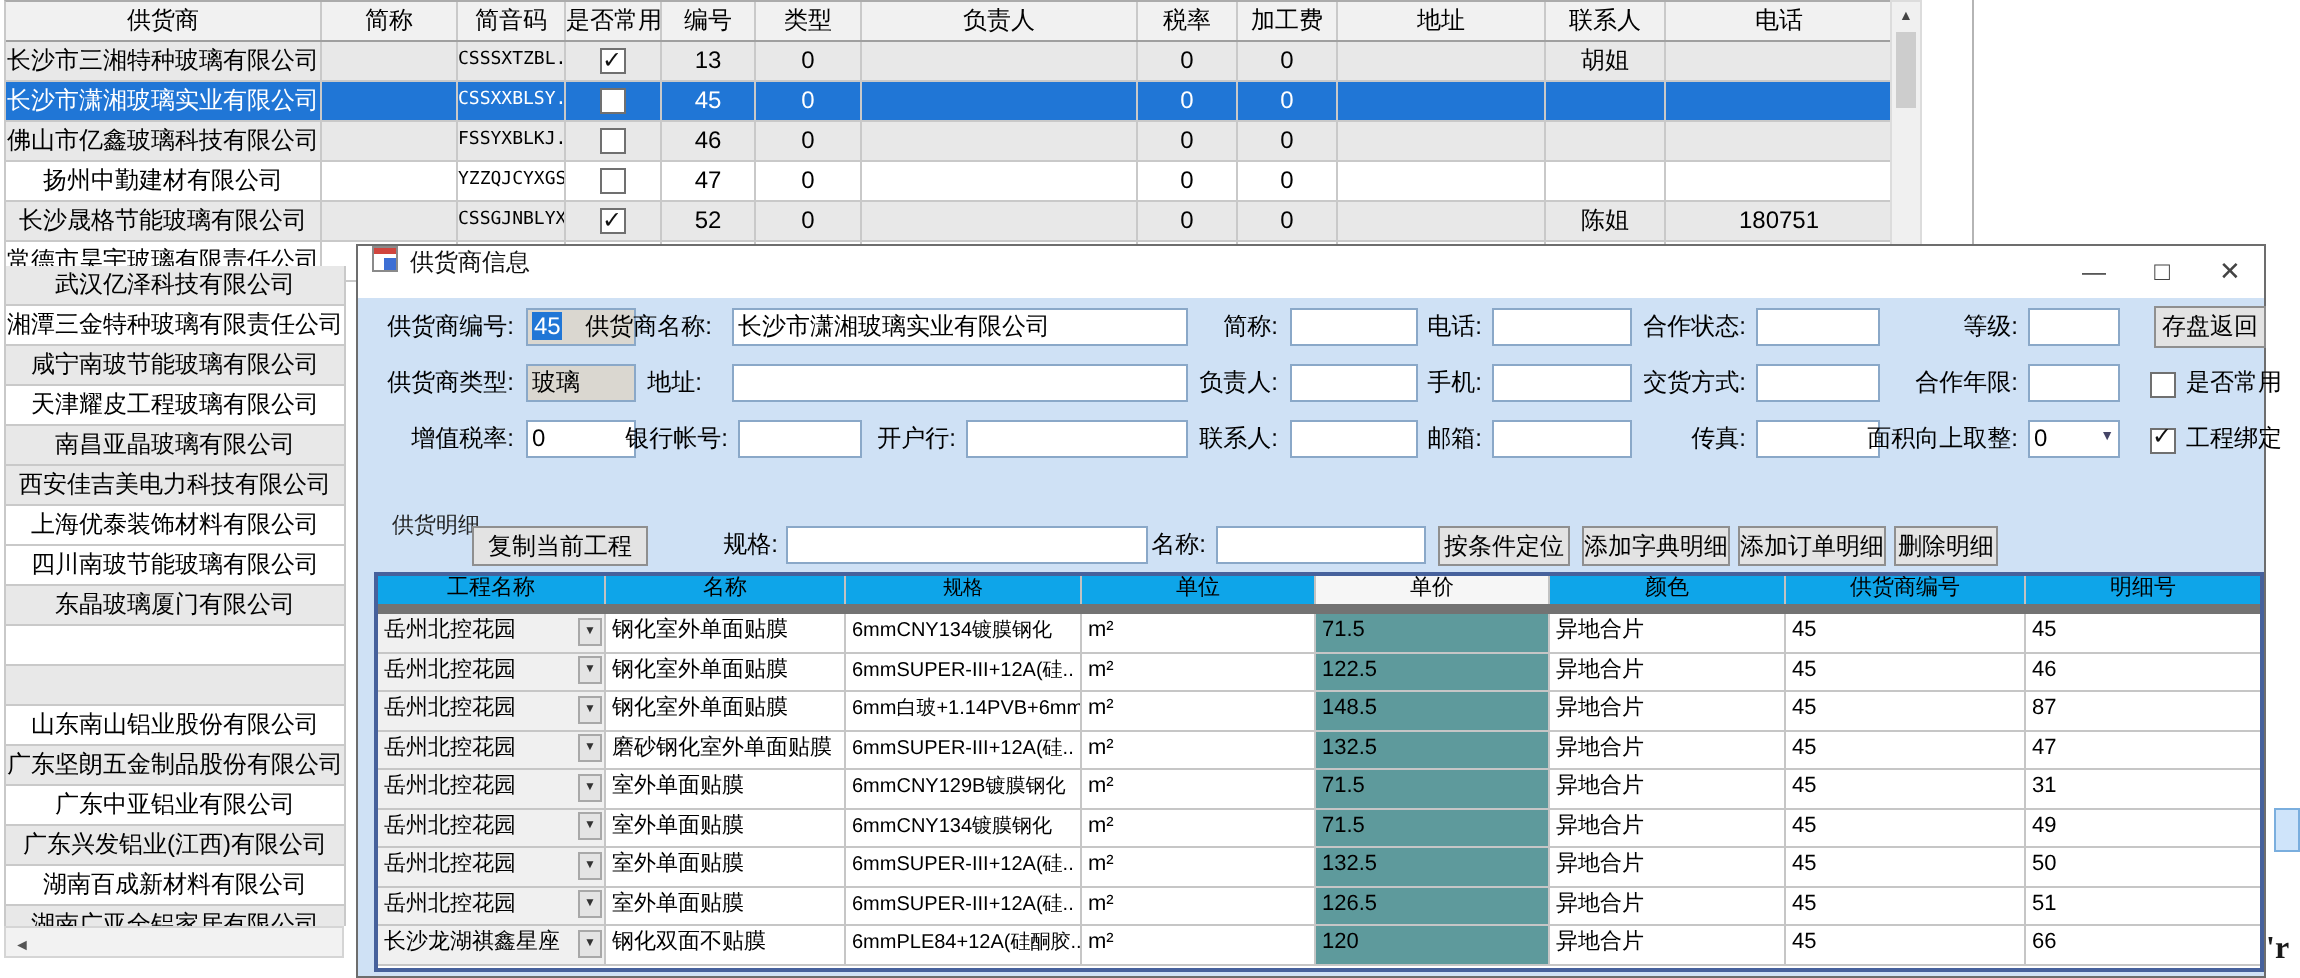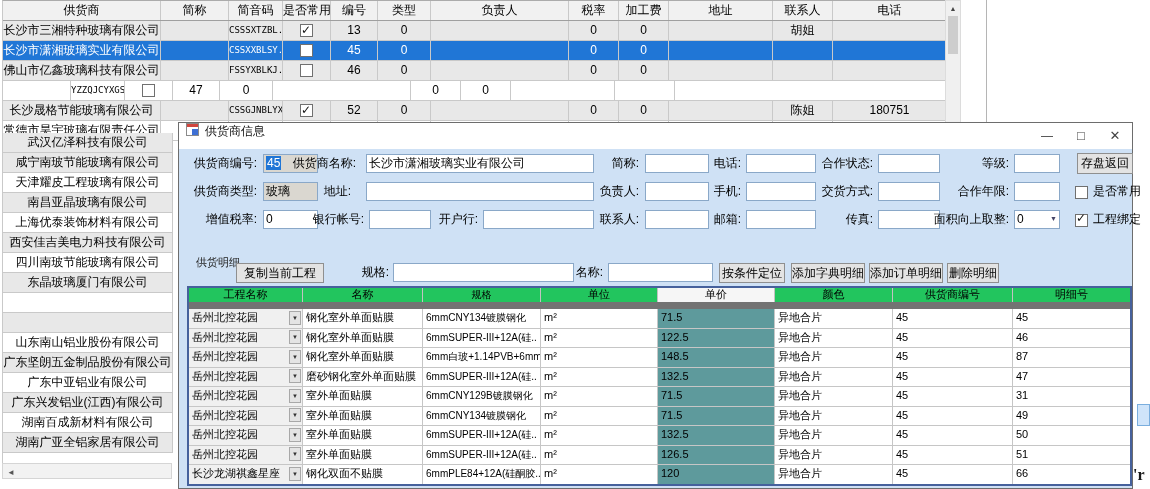--- a/index.html
+++ b/index.html
@@ -58,21 +58,21 @@
   .combo .arrow{float:right;font-size:7px;line-height:16px;color:#446;}
   .btn{position:absolute;height:21px;background:#e3e3e3;border:1px solid #8f8f8f;box-sizing:border-box;
     text-align:center;font-size:12px;line-height:19px;overflow:hidden;white-space:nowrap;}
   .cbox{position:absolute;width:11px;height:11px;border:1px solid #707070;background:#fff;}
   .cbox.on::after{content:"✓";position:absolute;left:0px;top:-4px;font-size:12px;font-weight:bold;color:#111;}
   .cblbl{position:absolute;height:19px;line-height:19px;font-size:12px;white-space:nowrap;}
   .section-lbl{position:absolute;left:17px;top:106px;font-size:11px;color:#222;}
 
   
   .dgrid{position:absolute;left:8px;top:137px;width:941px;height:196px;background:#fff;border:2px solid #46619c;overflow:hidden;}
-  .ghead{display:flex;height:14px;background:#22c55e;border-bottom:7px solid #737373;}
+  .ghead{display:flex;height:14px;background:#0ea5e9;border-bottom:5px solid #737373;}
   .gh{box-sizing:border-box;border-right:1px solid #c2c2c2;text-align:center;font-size:11px;line-height:13px;overflow:hidden;white-space:nowrap;}
   .grow{display:flex;height:18.5px;border-bottom:1px solid #c6c6c6;background:#fff;}
   .gc{box-sizing:border-box;border-right:1px solid #c6c6c6;font-size:11px;line-height:17px;padding:0 3px;
     overflow:hidden;white-space:nowrap;}
   .g0{width:114px}.g1{width:120px}.g2{width:118px;font-size:10px}.g3{width:117px}
   .g4{width:117px;background:#5e9a9c;}.g5{width:118px}.g6{width:120px}.g7{width:117px;border-right:none}
   .gc.g0{position:relative;background:#f0f0f0;padding-right:31px;}
   .combo-btn{position:absolute;right:1px;top:1.5px;width:12px;height:14px;background:#e4e4e4;border:1px solid #a8a8a8;
     box-sizing:border-box;font-size:6px;line-height:12px;text-align:center;color:#333;}
 </style>
@@ -136,20 +136,21 @@
       <div class="cell c5">0</div>
       <div class="cell c6"></div>
       <div class="cell c7">0</div>
       <div class="cell c8">0</div>
       <div class="cell c9"></div>
       <div class="cell c10"></div>
       <div class="cell c11"></div>
     </div>
 
     <div class="trow">
+      <div class="cell c0">扬州中勤建材有限公司</div>
       <div class="cell c1"></div>
       <div class="cell c2 code">YZZQJCYXGS</div>
       <div class="cell c3"><span class="cb"></span></div>
       <div class="cell c4">47</div>
       <div class="cell c5">0</div>
       <div class="cell c6"></div>
       <div class="cell c7">0</div>
       <div class="cell c8">0</div>
       <div class="cell c9"></div>
       <div class="cell c10"></div>
@@ -188,25 +189,26 @@
   </div>
 
   <div class="vscroll">
     <div class="vs-up">▲</div>
     <div class="vs-thumb"></div>
   </div>
   <div class="vline"></div>
 
   <div class="slist">
     <div class="litem gray">武汉亿泽科技有限公司</div>
+    <div class="litem">湘潭三金特种玻璃有限责任公司</div>
     <div class="litem gray">咸宁南玻节能玻璃有限公司</div>
     <div class="litem">天津耀皮工程玻璃有限公司</div>
     <div class="litem gray">南昌亚晶玻璃有限公司</div>
+    <div class="litem gray">西安佳吉美电力科技有限公司</div>
     <div class="litem">上海优泰装饰材料有限公司</div>
-    <div class="litem gray">西安佳吉美电力科技有限公司</div>
     <div class="litem">四川南玻节能玻璃有限公司</div>
     <div class="litem gray">东晶玻璃厦门有限公司</div>
     <div class="litem"></div>
     <div class="litem gray"></div>
     <div class="litem">山东南山铝业股份有限公司</div>
     <div class="litem gray">广东坚朗五金制品股份有限公司</div>
     <div class="litem">广东中亚铝业有限公司</div>
     <div class="litem gray">广东兴发铝业(江西)有限公司</div>
     <div class="litem">湖南百成新材料有限公司</div>
     <div class="litem gray">湖南广亚全铝家居有限公司</div>

